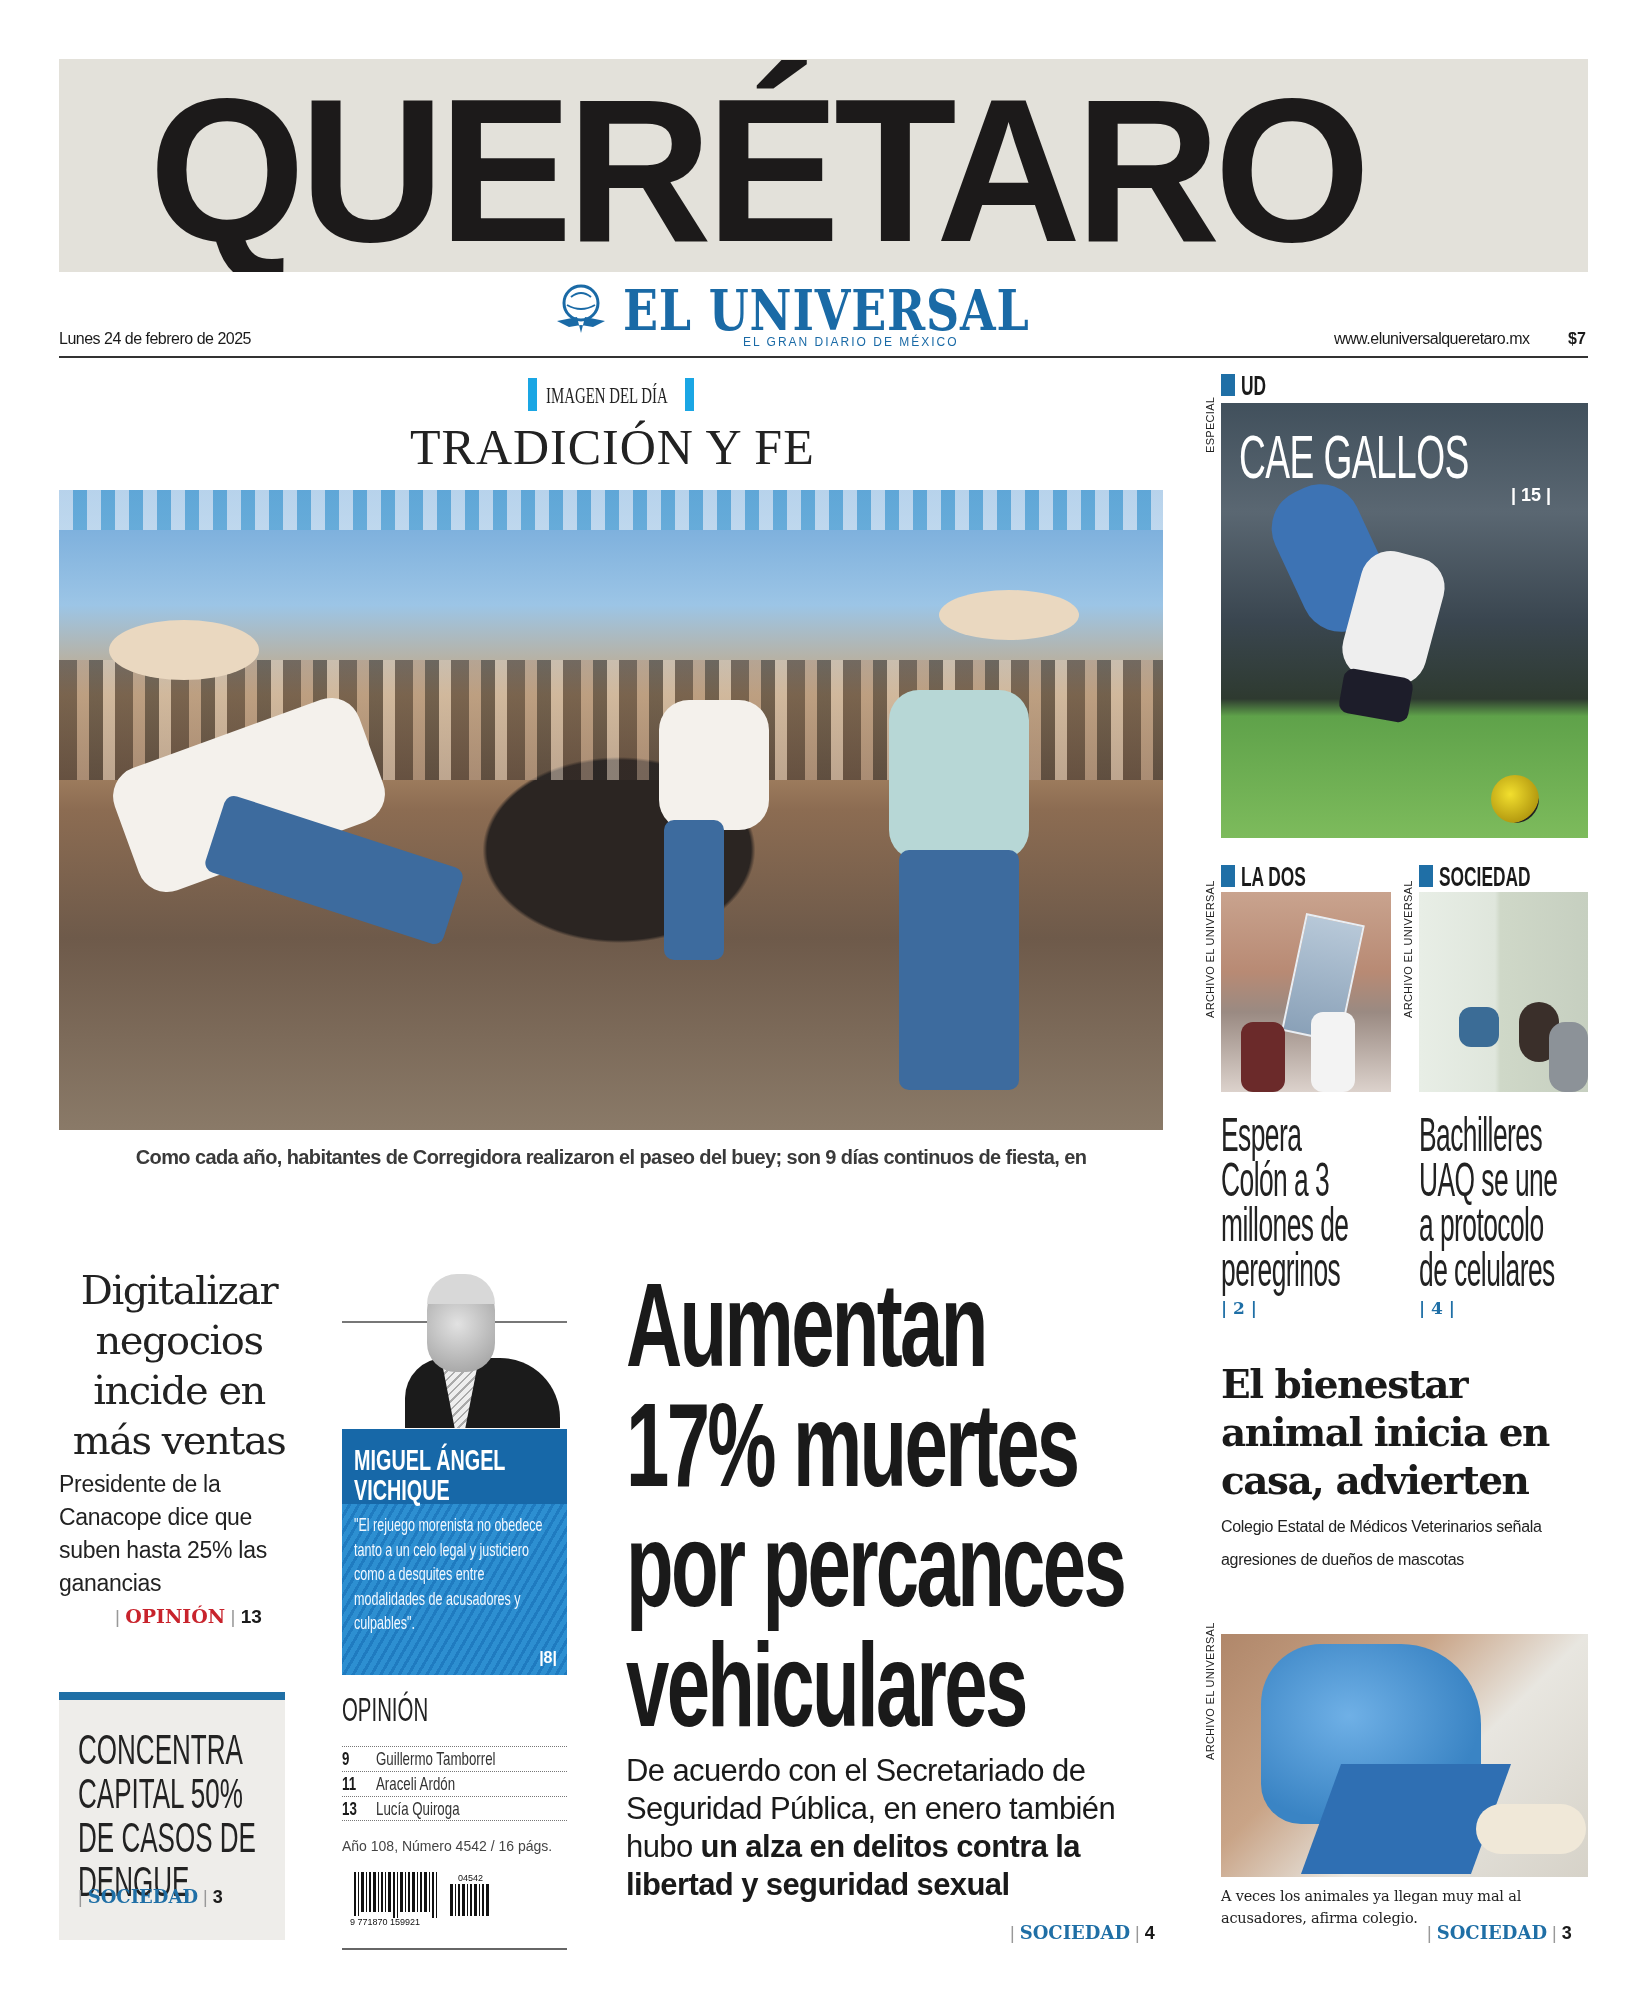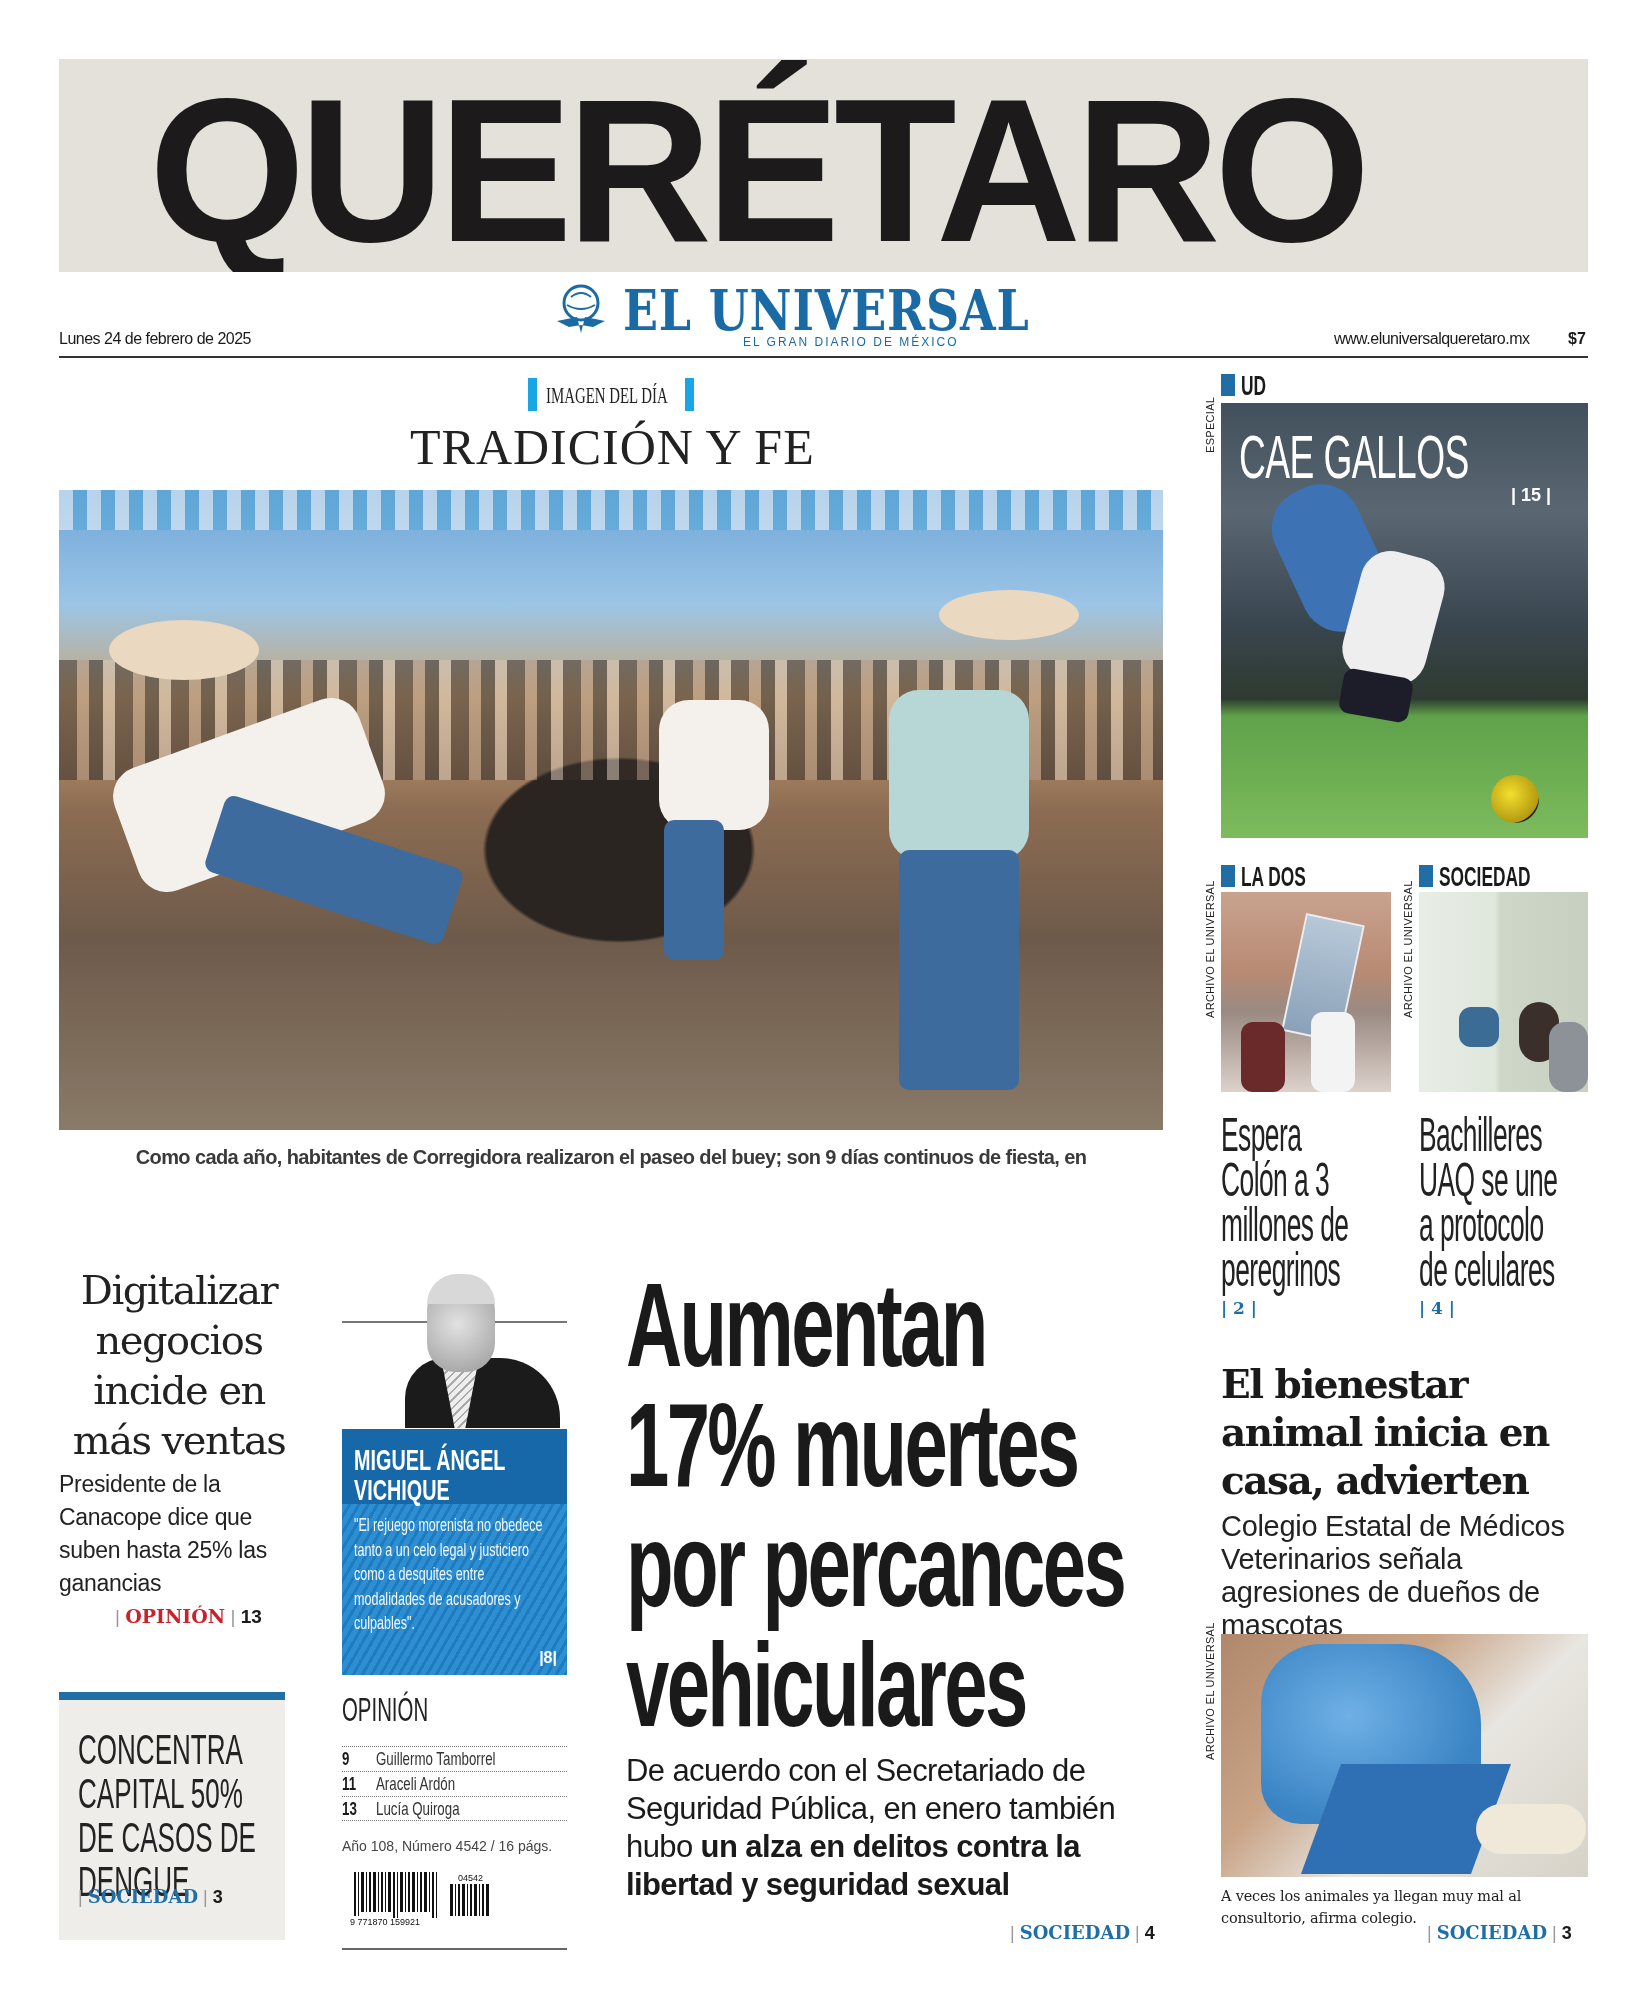--- a/index.html
+++ b/index.html
@@ -107,21 +107,21 @@
   #soc-photo { left: 1419px; top: 892px; width: 169px; height: 200px; overflow: hidden;
     background: linear-gradient(90deg, #e8eee6 0%, #dfe6dc 45%, #cfd8c8 48%, #c6cfc0 100%); }
   #soc-photo .p1 { position: absolute; left: 100px; top: 110px; width: 40px; height: 60px; background: #3a2f2a; border-radius: 20px; }
   #soc-photo .p2 { position: absolute; left: 130px; top: 130px; width: 39px; height: 70px; background: #8c9298; border-radius: 16px; }
   #soc-photo .p3 { position: absolute; left: 40px; top: 115px; width: 40px; height: 40px; background: #3b6c96; border-radius: 12px; }
 
   .thin-head { position: absolute; font-size: 48px; line-height: 45px; font-weight: 300; color: #222; white-space: nowrap; transform: scaleX(0.55); transform-origin: left top; letter-spacing: -1px; }
   .page-ref { position: absolute; font-size: 17px; font-weight: 700; color: #1f6fa6; font-family: "DejaVu Serif", serif; }
 
   #animal-title { left: 1221px; top: 1360px; width: 380px; font-family: "DejaVu Serif", serif; font-weight: 700; font-size: 39px; line-height: 48px; letter-spacing: -1.5px; color: #1a1a1a; }
-  #animal-sub { left: 1221px; top: 1510px; width: 380px; font-size: 29px; line-height: 33px; color: #222; letter-spacing: -0.3px; }
+  #animal-sub { left: 1221px; top: 1510px; width: 380px; font-size: 16px; line-height: 33px; color: #222; letter-spacing: -0.3px; }
 
   #vet-photo { left: 1221px; top: 1634px; width: 367px; height: 243px; overflow: hidden;
     background: linear-gradient(135deg, #b0876a 0%, #c9a487 35%, #e8e6e0 60%, #d6d2c8 100%); }
   #vet-photo .vet { position: absolute; left: 40px; top: 10px; width: 220px; height: 180px; background: radial-gradient(ellipse at 40% 40%, #6fb0e6, #3a84c4 70%); border-radius: 60px 80px 30px 40px; }
   #vet-photo .drape { position: absolute; left: 100px; top: 130px; width: 170px; height: 110px; background: #2f6fb3; transform: skewX(-20deg); }
   #vet-photo .cat { position: absolute; left: 255px; top: 170px; width: 110px; height: 50px; background: #f0e8d8; border-radius: 30px; }
 
   #vet-caption { left: 1221px; top: 1885px; width: 370px; font-family: "DejaVu Serif", serif; font-size: 14.5px; line-height: 22px; color: #222; letter-spacing: -0.2px; }
   #right-ref { left: 1427px; top: 1922px; font-size: 18px; font-weight: 700; white-space: nowrap; }
 </style>
@@ -329,16 +329,16 @@
 <div class="page-ref" style="left:1419px;top:1298px">| 4 |</div>
 
 <div id="animal-title" class="abs">El bienestar animal inicia en casa, advierten</div>
 <div id="animal-sub" class="abs">Colegio Estatal de Médicos Veterinarios señala agresiones de dueños de mascotas</div>
 <div class="credit" style="left:1204px;top:1760px">ARCHIVO EL UNIVERSAL</div>
 <div id="vet-photo" class="abs">
   <div class="vet"></div>
   <div class="drape"></div>
   <div class="cat"></div>
 </div>
-<div id="vet-caption" class="abs">A veces los animales ya llegan muy mal al consultorio, afirma colegio.</div>
+<div id="vet-caption" class="abs">A veces los animales ya llegan muy mal al acusadores, afirma colegio.</div>
 <div id="right-ref" class="abs">
   <span class="pipe">| </span><span class="sec-blue">SOCIEDAD</span><span class="pipe"> | </span><span>3</span>
 </div>
 
 </body></html>

